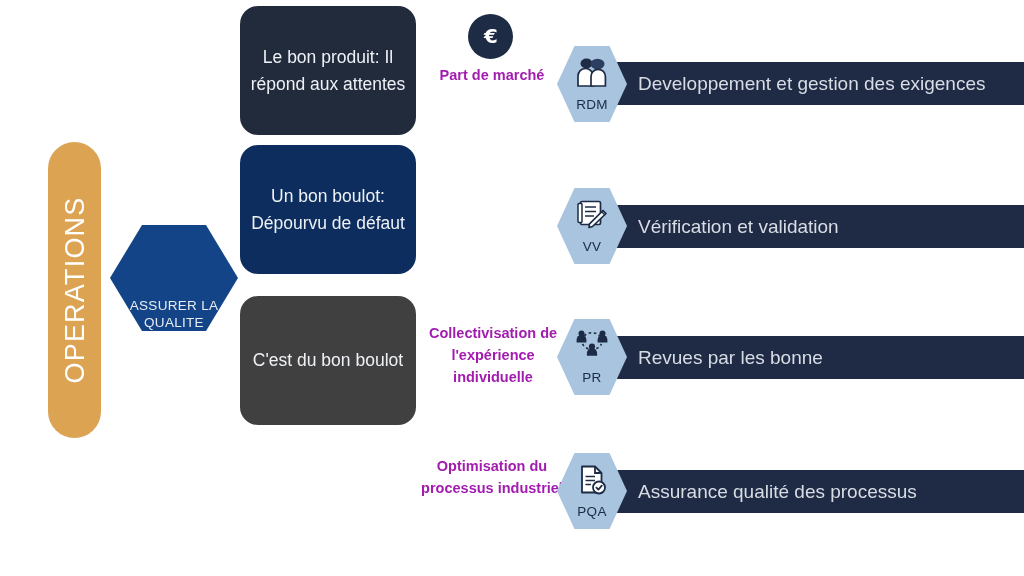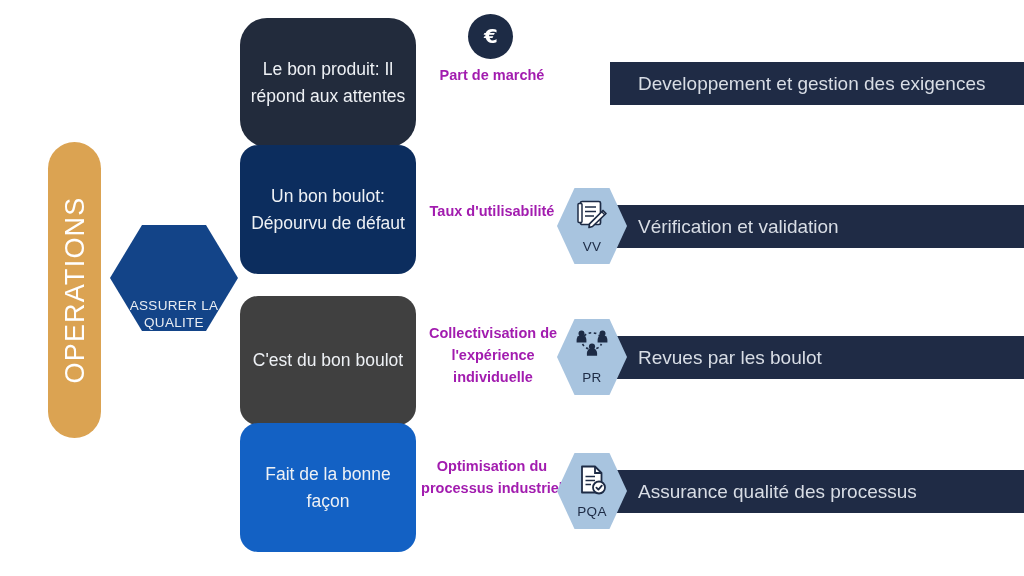--- a/index.html
+++ b/index.html
@@ -163,58 +163,63 @@
     <span class="ops-bar-label">OPERATIONS</span>
   </div>
 
   <div class="hex-main">
     <div class="hex-main-label">
       <span>ASSURER LA</span><br>
       <span>QUALITE</span>
     </div>
   </div>
 
-  <div class="stmt" id="stmt0" style="top:18px;height:129px;background:#222b3c;border-radius:27px;">
+  <div class="stmt" id="stmt0" style="top:6px;height:129px;background:#222b3c;">
     <span class="stmt-label">Le bon produit: Il répond aux attentes</span>
   </div>
 
   <div class="stmt" id="stmt1" style="top:145px;height:129px;background:#0c2d5e;">
     <span class="stmt-label">Un bon boulot: Dépourvu de défaut</span>
   </div>
 
   <div class="stmt" id="stmt2" style="top:296px;height:129px;background:#404040;">
     <span class="stmt-label">C'est du bon boulot</span>
   </div>
 
-  <div class="stmt" id="stmt3" style="top:423px;height:129px;background:#1361c4;">
-    <span class="stmt-label">Fait de la bonne façon</span>
-  </div>
 
   <div class="euro-coin">
     <svg width="28" height="28" viewBox="0 0 24 24" aria-hidden="true">
       <text x="12" y="17.5" text-anchor="middle" fill="#ffffff" font-family="DejaVu Sans, sans-serif" font-size="17" font-weight="bold">€</text>
     </svg>
   </div>
 
   <div class="metric" style="left:412px; top:64px;">
     <div class="metric-label">Part de marché</div>
   </div>
 
-  <div class="metric" style="left:412px; top:200px;">
-    <div class="metric-label">Taux d'utilisabilité</div>
-  </div>
 
   <div class="metric" style="left:413px; top:322px;">
     <div class="metric-label">Collectivisation de  l'expérience individuelle</div>
   </div>
 
   <div class="metric" style="left:412px; top:455px;">
     <div class="metric-label">Optimisation du processus industriel</div>
   </div>
 
+  <div class="hex-badge" style="left:557px; top:46px;">
+    <span class="hex-badge-icon">
+      <svg width="38" height="30" viewBox="0 0 38 30">
+        <ellipse cx="13.5" cy="6.5" rx="6" ry="5" fill="#1d2b45"></ellipse>
+        <ellipse cx="24.5" cy="7" rx="7" ry="5.2" fill="#2c3f63"></ellipse>
+        <path d="M5 29 L5 19 A7.5 7.5 0 0 1 20 19 L20 29 Z" fill="#ffffff" stroke="#1d2b45" stroke-width="1.7"></path>
+        <path d="M18 29 L18 19.5 A7.2 7.2 0 0 1 32.4 19.5 L32.4 29 Z" fill="#ffffff" stroke="#1d2b45" stroke-width="1.7"></path>
+      </svg>
+    </span>
+    <span class="hex-badge-code">RDM</span>
+  </div>
   <div class="banner" style="left:610px; top:62px; width:420px; padding-left:28px;">
     <span class="banner-label">Developpement et gestion des exigences</span>
   </div>
 
   <div class="hex-badge" style="left:557px; top:188px;">
     <span class="hex-badge-icon">
       <svg width="34" height="32" viewBox="0 0 34 32">
         <rect x="5.5" y="2.5" width="20" height="23" rx="1.6" fill="#ffffff" stroke="#1d2b45" stroke-width="1.7"></rect>
         <rect x="3" y="4.5" width="4" height="19" rx="1" fill="#ffffff" stroke="#1d2b45" stroke-width="1.5"></rect>
         <line x1="10" y1="8" x2="21" y2="8" stroke="#1d2b45" stroke-width="1.5"></line>
@@ -239,21 +244,21 @@
         <path d="M1.6 12.5 L1.6 9.8 A4.9 4.9 0 0 1 11.4 9.8 L11.4 12.5 Z" fill="#1d2b45"></path>
         <circle cx="27.5" cy="3.6" r="3" fill="#1d2b45"></circle>
         <path d="M22.6 12.5 L22.6 9.8 A4.9 4.9 0 0 1 32.4 9.8 L32.4 12.5 Z" fill="#1d2b45"></path>
         <circle cx="17" cy="16.5" r="3.1" fill="#1d2b45"></circle>
         <path d="M11.9 25.8 L11.9 23 A5.1 5.1 0 0 1 22.1 23 L22.1 25.8 Z" fill="#1d2b45"></path>
       </svg>
     </span>
     <span class="hex-badge-code">PR</span>
   </div>
   <div class="banner" style="left:610px; top:336px; width:414px; padding-left:28px;">
-    <span class="banner-label">Revues par les boulot</span>
+    <span class="banner-label">Revues par les bonne</span>
   </div>
 
   <div class="hex-badge" style="left:557px; top:453px;">
     <span class="hex-badge-icon">
       <svg width="30" height="32" viewBox="0 0 30 32">
         <path d="M5 2.5 L18 2.5 L24.5 9 L24.5 28.5 L5 28.5 Z" fill="#ffffff" stroke="#1d2b45" stroke-width="1.8" stroke-linejoin="round"></path>
         <path d="M18 2.5 L18 9 L24.5 9" fill="none" stroke="#1d2b45" stroke-width="1.8"></path>
         <line x1="8.5" y1="12.5" x2="18" y2="12.5" stroke="#1d2b45" stroke-width="1.6"></line>
         <line x1="8.5" y1="16.5" x2="18" y2="16.5" stroke="#1d2b45" stroke-width="1.6"></line>
         <line x1="8.5" y1="20.5" x2="14" y2="20.5" stroke="#1d2b45" stroke-width="1.6"></line>

